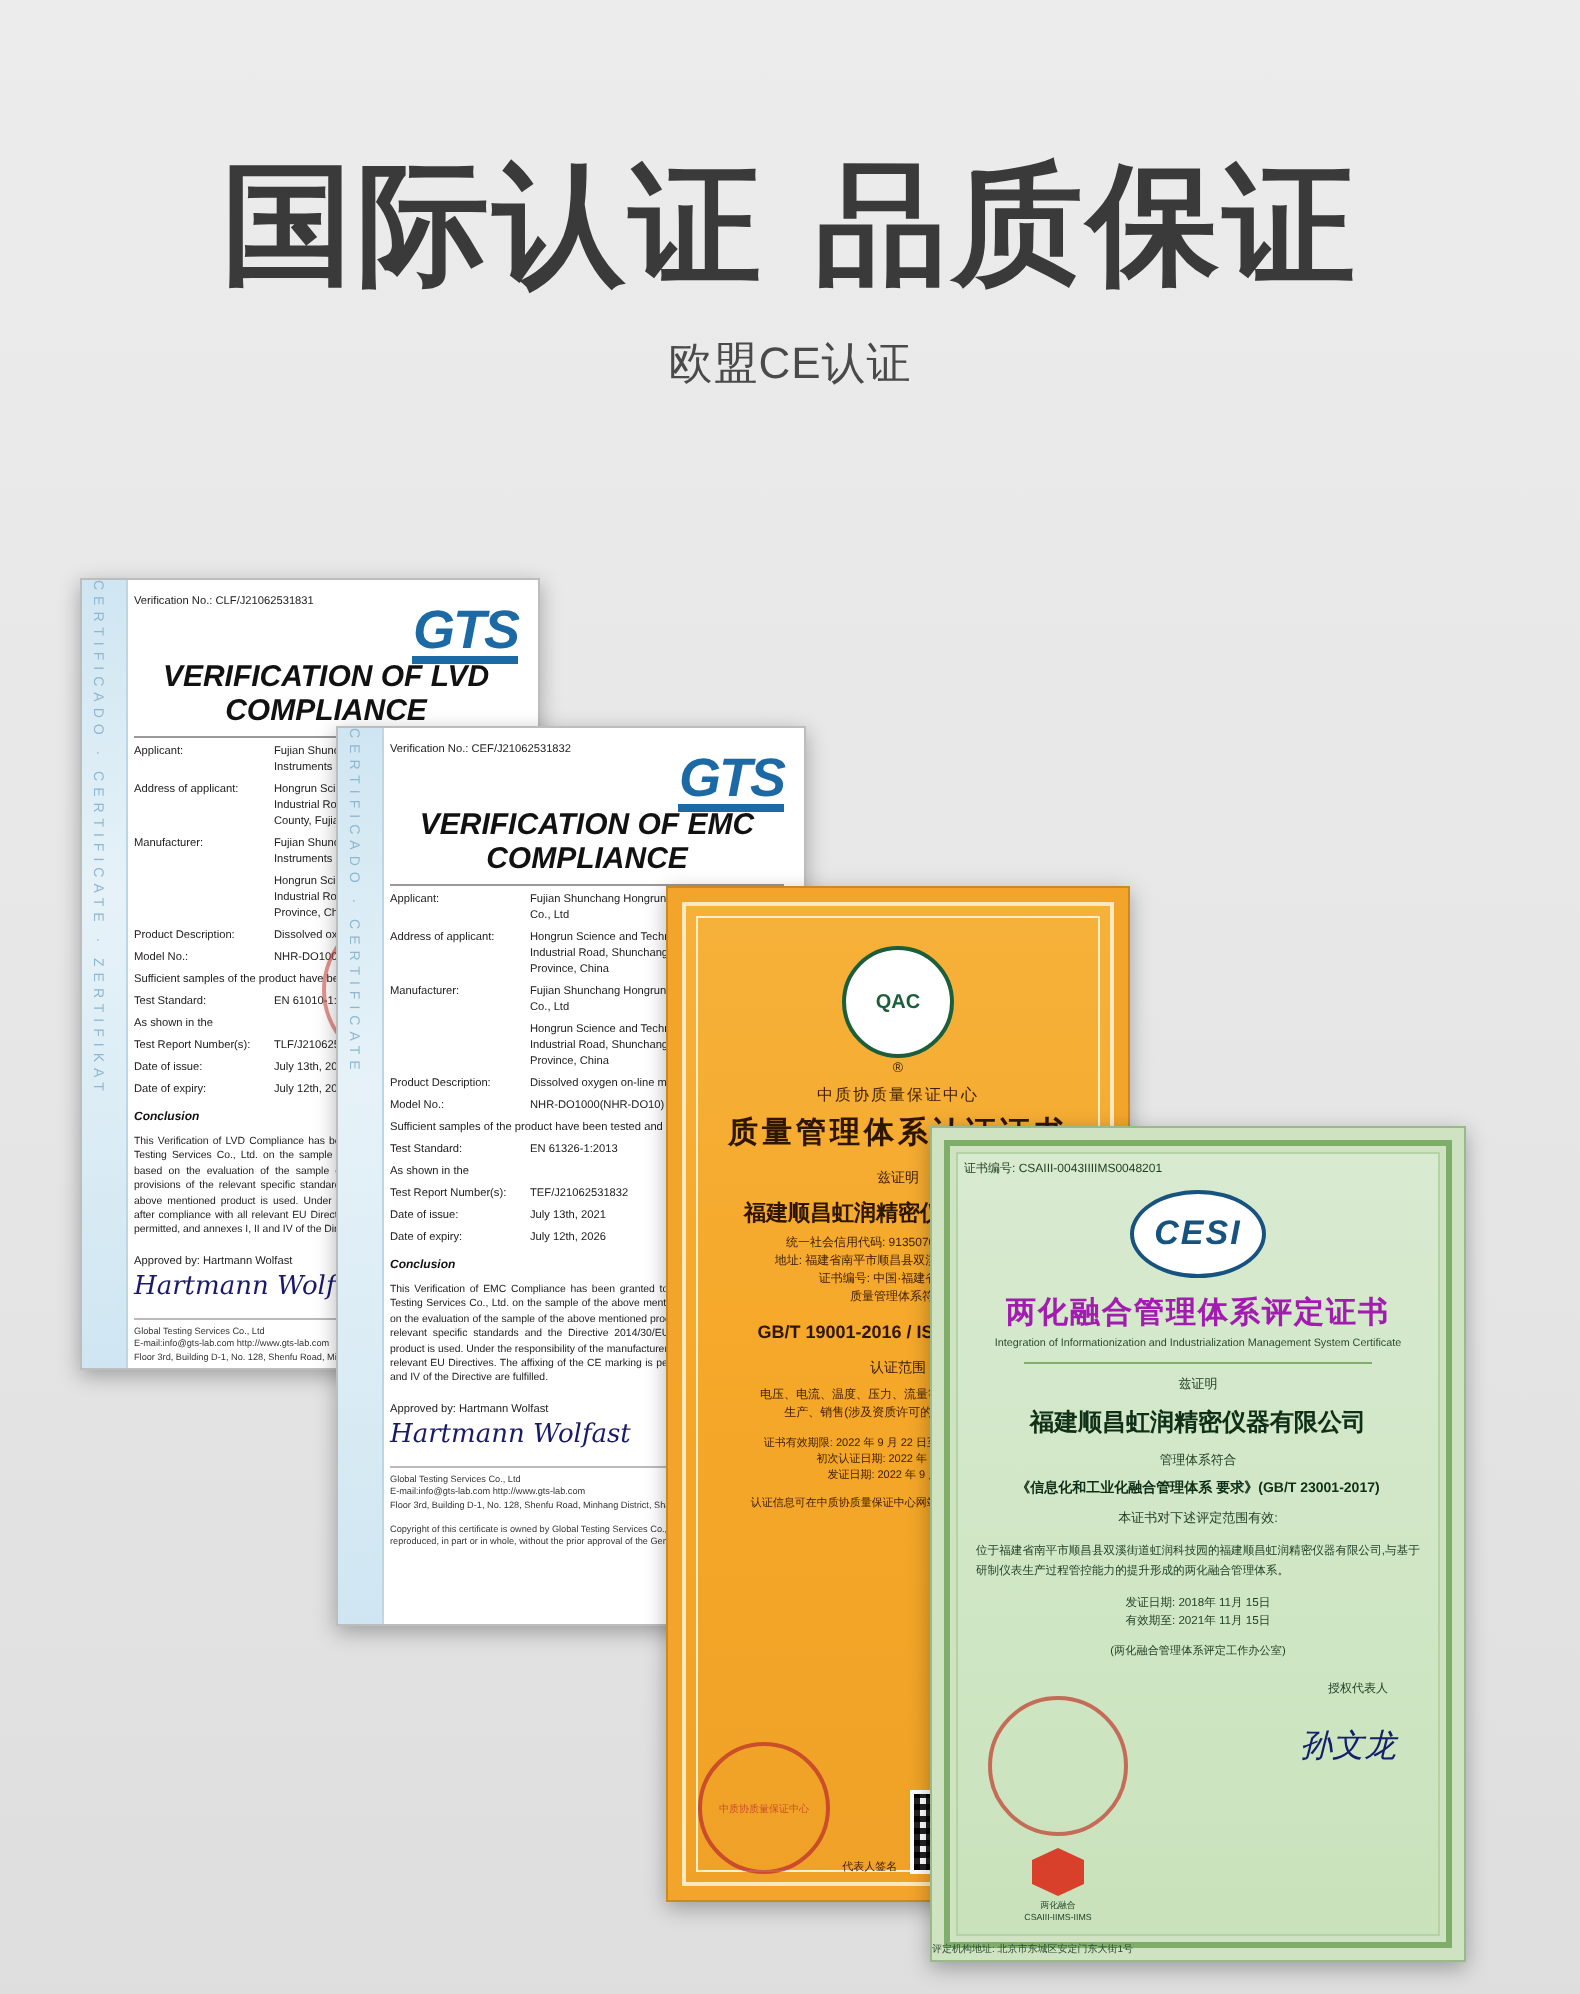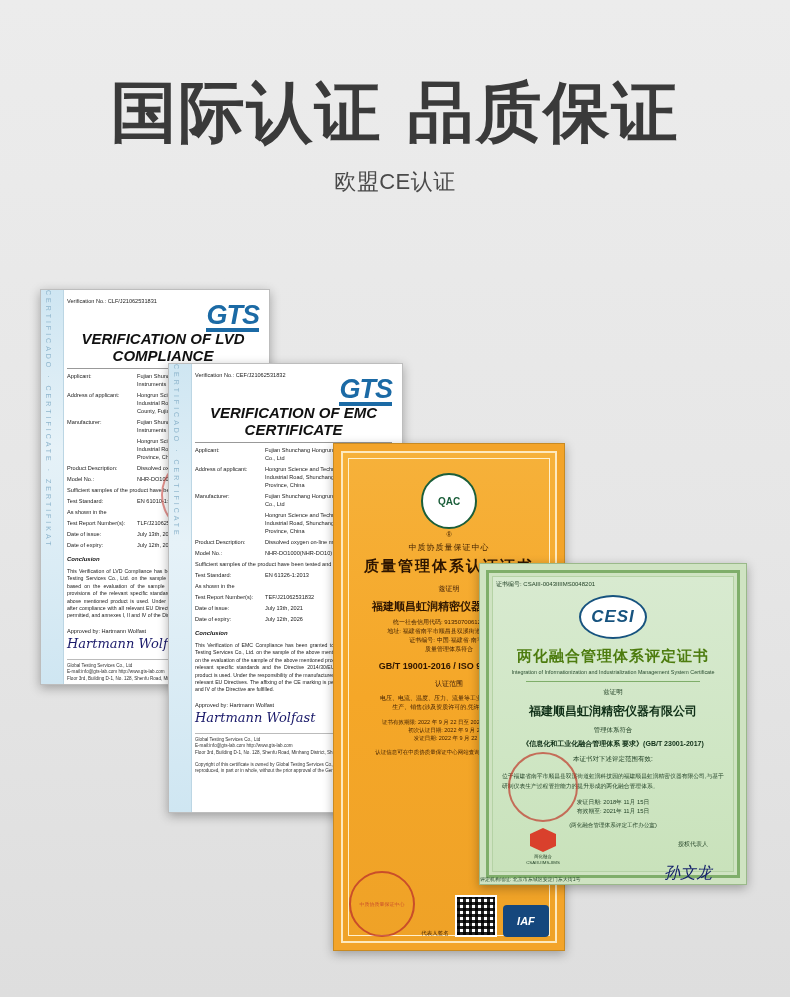--- a/index.html
+++ b/index.html
@@ -319,24 +319,24 @@
     border-radius: 4px;
     font-size: 11px;
     font-weight: bold;
     display: flex;
     align-items: center;
     justify-content: center;
     font-style: italic;
   }
   
   .cert-cesi {
-    left: 479px;
+    left: 465px;
     top: 278px;
     width: 268px;
-    height: 322px;
+    height: 418px;
     background: #cfe3c2;
     border: 1px solid #9ab98a;
   }
   .cesi-b1 {
     position: absolute; inset: 6px;
     border: 3px solid #7fae6a;
   }
   .cesi-b2 {
     position: absolute; inset: 12px;
     border: 1px solid #b5d2a5;
@@ -365,21 +365,21 @@
     display: flex;
     align-items: center;
     justify-content: center;
     background: #ffffff;
     letter-spacing: 1px;
   }
   .cesi-title {
     font-size: 15px;
     font-weight: bold;
     margin-top: 8px;
-    color: #4d7c0f;
+    color: #a21caf;
     letter-spacing: 1px;
   }
   .cesi-en {
     font-size: 5.4px;
     margin-top: 3px;
     color: #2a4c30;
   }
   .cesi-hr {
     height: 1px;
     background: #7fae6a;
@@ -571,21 +571,21 @@
       </div>
       <div class="gts-inner">
         <div style="font-size:5.6px;color:#222;">
           <span>Verification No.:</span>
           <span>CEF/J21062531832</span>
         </div>
         <div class="gts-logo">
           <span>GTS</span>
           <span class="bar"></span>
         </div>
-        <div class="gts-head">VERIFICATION OF EMC CERTIFICATE</div>
+        <div class="gts-head">VERIFICATION OF EMC COMPLIANCE</div>
 
         <div class="kv">
             <div class="k">Applicant:</div>
             <div class="v">Fujian Shunchang Hongrun Precision Instruments Co., Ltd</div>
           </div>
         <div class="kv">
             <div class="k">Address of applicant:</div>
             <div class="v">Hongrun Science and Technology Park, Yuxi Industrial Road, Shunchang County, Fujian Province, China</div>
           </div>
         <div class="kv">

